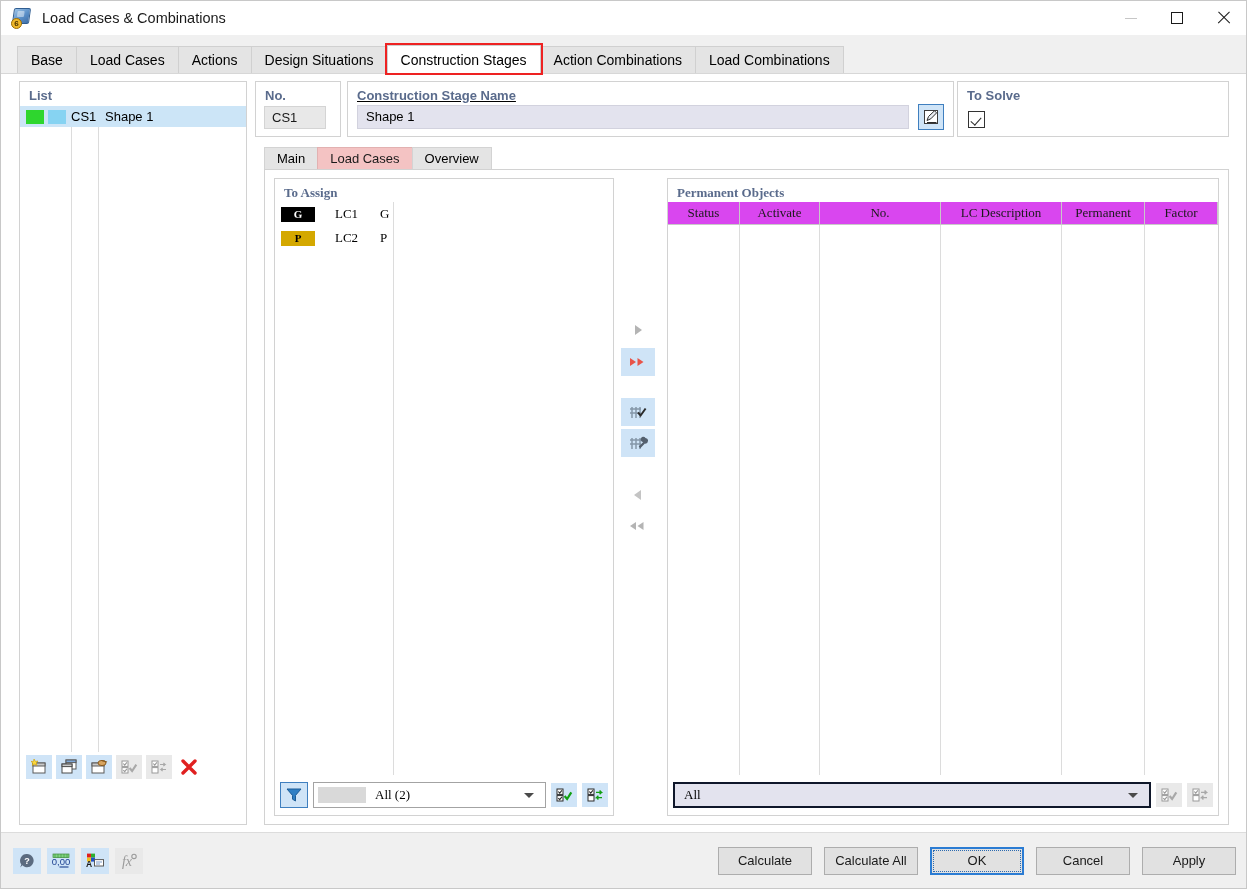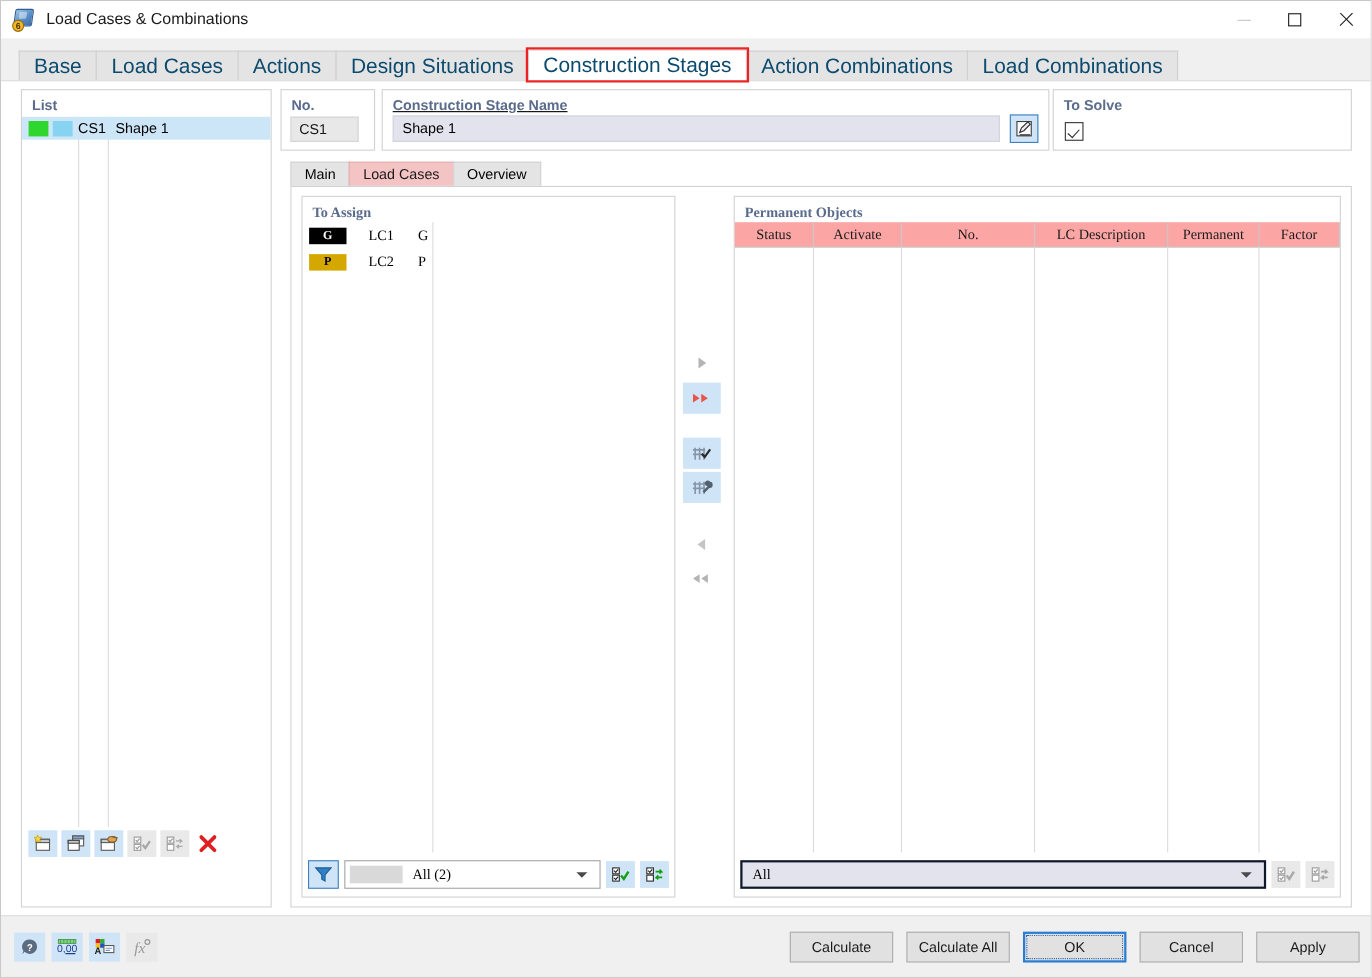--- a/index.html
+++ b/index.html
@@ -71,21 +71,21 @@
   .tabstrip {
     position: absolute; top: 34px; left: 0; right: 0; height: 39px;
     background: #f0f0f0;
     display: flex; align-items: flex-end;
     padding-left: 16px;
     border-bottom: 1px solid #d7d7d7;
   }
   .tab {
     height: 27px; line-height: 27px;
     padding: 0 13px;
-    font-size: 19px; color: #0c4a6e;
+    font-size: 14px; color: #000000;
     background: #e4e4e4;
     border: 1px solid #d0d0d0;
     border-bottom: none;
     margin-right: -1px;
     position: relative;
     white-space: nowrap;
     cursor: default;
   }
   .tab.active {
     background: #ffffff;
@@ -237,21 +237,21 @@
   .mbtn {
     position: absolute; left: 4px; width: 34px; height: 28px;
     display: flex; align-items: center; justify-content: center;
   }
   .mbtn.on { background: #cfe4f7; border: 1px solid #cfe4f7; }
 
   
   #assigned { position: absolute; left: 402px; right: 9px; top: 8px; bottom: 8px;
               background: #ffffff; border: 1px solid #d2d2d2; }
   .tbl-head { position: absolute; left: 0; right: 0; top: 23px; height: 23px;
-              display: flex; background: #fca5a5; border-bottom: 1px solid #c8c8c8; }
+              display: flex; background: #d946ef; border-bottom: 1px solid #c8c8c8; }
   .th { font-size: 13px; line-height: 22px; text-align: center; border-right: 1px solid #c8c8c8;
         color: #1a1a1a; overflow: hidden; white-space: nowrap; }
   .tbl-body { position: absolute; left: 0; right: 0; top: 46px; bottom: 40px; display: flex; }
   .tcol { border-right: 1px solid #dcdcdc; height: 100%; }
   .assigned-bottom {
     position: absolute; left: 0; right: 0; bottom: 4px; height: 32px;
     display: flex; align-items: center; padding: 0 5px; gap: 5px;
   }
   .combo3 {
     flex: 1; height: 26px; background: #e3e3ee; border: 2px solid #0f172a;

